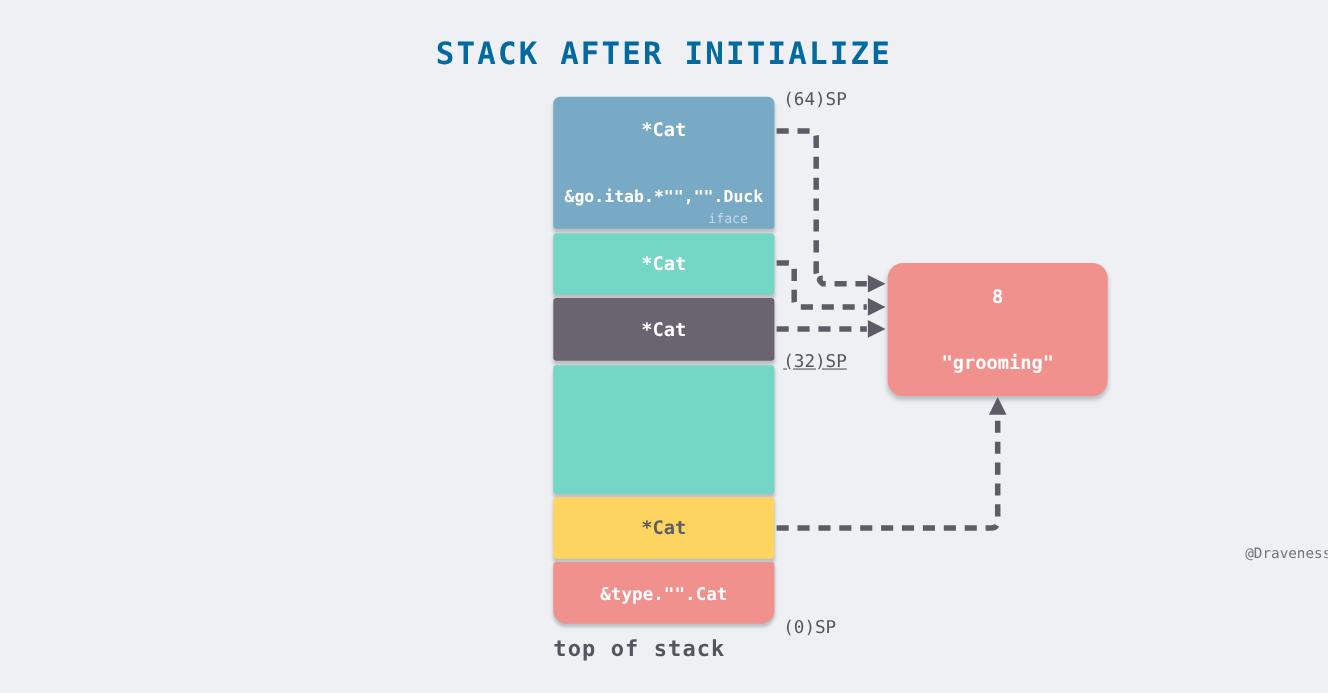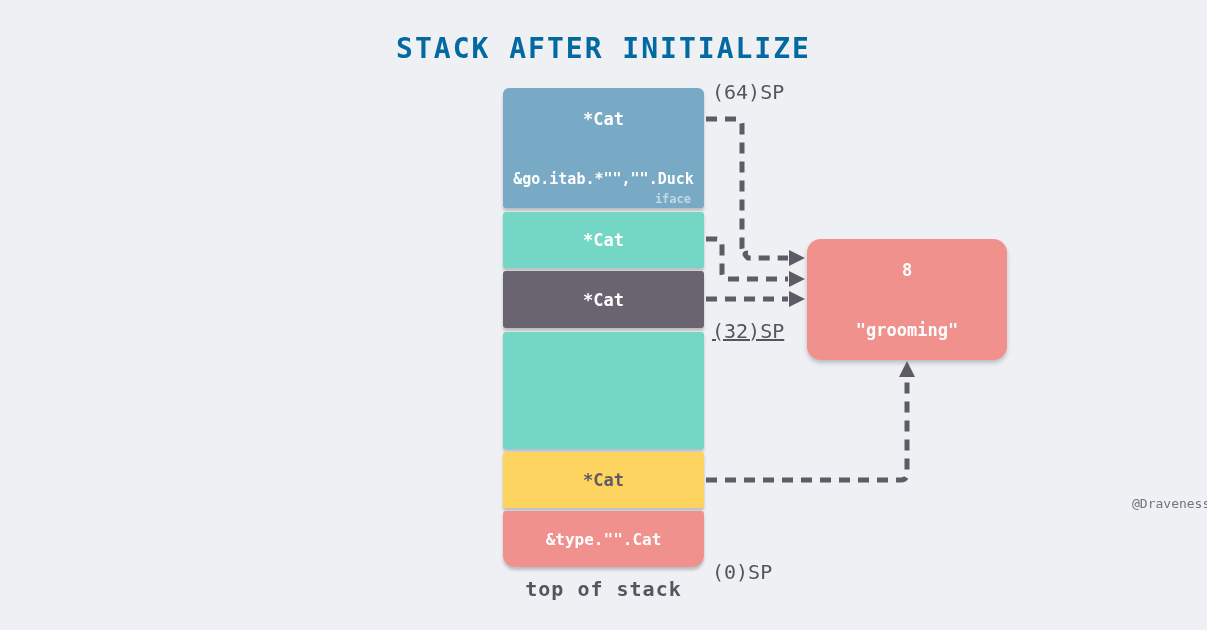--- a/index.html
+++ b/index.html
@@ -66,23 +66,23 @@
     position: absolute;
     top: 82px;
     left: 0;
     width: 100%;
     text-align: center;
     font-size: 15px;
   }
   .f-iface .frame-tag {
     position: absolute;
     top: 104px;
-    right: 13px;
+    right: 24px;
     font-size: 12px;
-    font-weight: bold;
+    font-weight: normal;
     color: rgba(255, 255, 255, 0.55);
   }
   .f-teal1 {
     height: 56px;
     margin-bottom: 3px;
     background: #74d6c4;
   }
   .f-dark {
     height: 57px;
     margin-bottom: 4px;
@@ -102,33 +102,33 @@
   .f-type {
     height: 56px;
     background: #f0918d;
     border-radius: 3px 3px 12px 12px;
     font-size: 16px;
   }
   
   .sp-label {
     position: absolute;
     left: 712px;
-    font-size: 20px;
+    font-size: 16px;
     color: #55545f;
     white-space: nowrap;
   }
   .sp-64 { top: 80px; }
   .sp-32 { top: 319px; text-decoration: underline; }
   .sp-0  { top: 560px; }
   .stack-caption {
     position: absolute;
     left: 503px;
     top: 577px;
     width: 201px;
-    text-align: center;
+    text-align: left;
     font-size: 20px;
     font-weight: bold;
     letter-spacing: 1px;
     color: #55545f;
     white-space: nowrap;
   }
   
   .heap-label {
     position: absolute;
     left: 807px;

